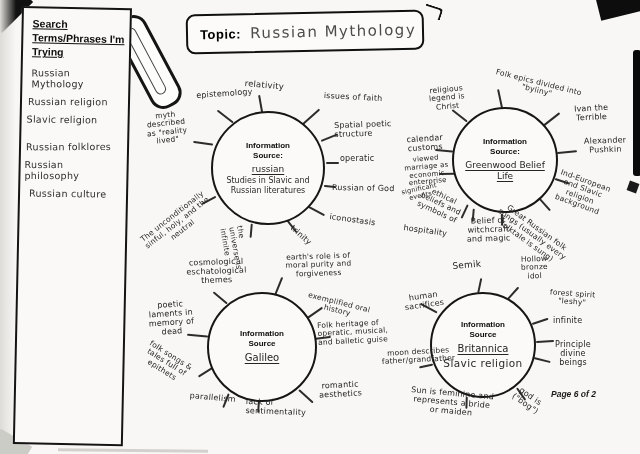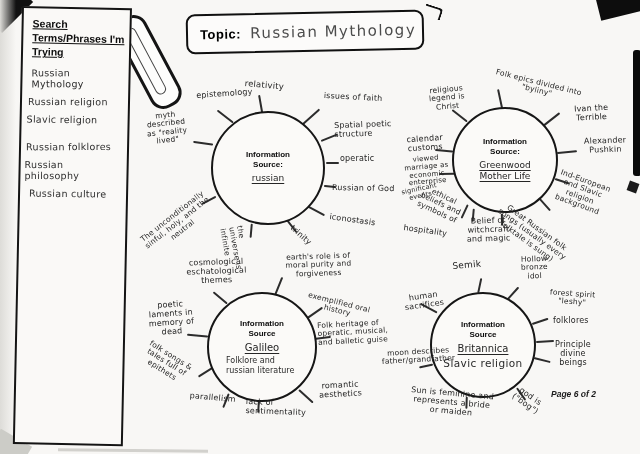--- a/index.html
+++ b/index.html
@@ -82,20 +82,21 @@
 
   <div class="topic">
     <span class="topic-label">Topic:</span>
     <span class="topic-value">Russian Mythology</span>
   </div>
 
   <div>
     <div class="circle" style="left:211px;top:111px;width:114px;height:114px;">
       <span class="c-hdr">Information Source:</span>
       <span class="c-src">russian</span>
+      <span class="c-desc" style="width:88px;">Studies in Slavic and Russian literatures</span>
     </div>
     <i class="spoke" style="left:262px;top:112px;width:18px;transform:rotate(-100deg);"></i>
     <i class="spoke" style="left:233px;top:122px;width:20px;transform:rotate(-142deg);"></i>
     <i class="spoke" style="left:213px;top:144px;width:20px;transform:rotate(-172deg);"></i>
     <i class="spoke" style="left:216px;top:196px;width:16px;transform:rotate(152deg);"></i>
     <i class="spoke" style="left:252px;top:223px;width:14px;transform:rotate(95deg);"></i>
     <i class="spoke" style="left:287px;top:219px;width:16px;transform:rotate(52deg);"></i>
     <i class="spoke" style="left:307px;top:205px;width:20px;transform:rotate(28deg);"></i>
     <i class="spoke" style="left:324px;top:185px;width:12px;transform:rotate(5deg);"></i>
     <i class="spoke" style="left:326px;top:162px;width:13px;transform:rotate(0deg);"></i>
@@ -110,21 +111,21 @@
     <span class="note nw" style="left:330px;top:213px;transform:rotate(8deg);">iconostasis</span>
     <span class="note nw" style="left:294px;top:224px;transform:rotate(42deg);">trinity</span>
     <span class="note" style="left:243px;top:225px;width:44px;font-size:7.5px;transform:rotate(80deg);text-align:left;">the universe is infinite</span>
     <span class="note" style="left:136px;top:240px;width:86px;font-size:7.5px;transform:rotate(-38deg);">The unconditionally sinful, holy, and the neutral</span>
     <span class="note" style="left:141px;top:114px;width:48px;font-size:7.5px;transform:rotate(-6deg);">myth described as "reality lived"</span>
   </div>
 
   <div>
     <div class="circle" style="left:452px;top:107px;width:106px;height:106px;">
       <span class="c-hdr">Information Source:</span>
-      <span class="c-src" style="width:80px;">Greenwood Mother Life</span>
+      <span class="c-src" style="width:80px;">Greenwood Belief Life</span>
     </div>
     <i class="spoke" style="left:467px;top:121px;width:19px;transform:rotate(-142deg);"></i>
     <i class="spoke" style="left:502px;top:108px;width:20px;transform:rotate(-102deg);"></i>
     <i class="spoke" style="left:543px;top:125px;width:21px;transform:rotate(-38deg);"></i>
     <i class="spoke" style="left:557px;top:152px;width:20px;transform:rotate(-5deg);"></i>
     <i class="spoke" style="left:555px;top:178px;width:15px;transform:rotate(18deg);"></i>
     <i class="spoke" style="left:539px;top:197px;width:17px;transform:rotate(48deg);"></i>
     <i class="spoke" style="left:502px;top:213px;width:12px;transform:rotate(88deg);"></i>
     <i class="spoke" style="left:453px;top:151px;width:18px;transform:rotate(185deg);"></i>
     <i class="spoke" style="left:455px;top:173px;width:16px;transform:rotate(178deg);"></i>
@@ -141,21 +142,20 @@
     <span class="note" style="left:398px;top:158px;width:55px;font-size:7px;transform:rotate(-5deg);">viewed marriage as economic enterprise</span>
     <span class="note" style="left:394px;top:191px;width:50px;font-size:6.5px;transform:rotate(-12deg);">significant events</span>
     <span class="note" style="left:424px;top:183px;width:48px;font-size:7.5px;transform:rotate(25deg);">ethical beliefs and symbols of</span>
     <span class="note nw" style="left:404px;top:224px;transform:rotate(8deg);">hospitality</span>
   </div>
 
   <div>
     <div class="circle" style="left:207px;top:292px;width:110px;height:110px;">
       <span class="c-hdr">Information Source</span>
       <span class="c-src" style="font-size:10px;">Galileo</span>
-      <span class="c-desc" style="width:72px;text-align:left;">Folklore and russian literature</span>
     </div>
     <i class="spoke" style="left:275px;top:294px;width:19px;transform:rotate(-68deg);"></i>
     <i class="spoke" style="left:227px;top:303px;width:18px;transform:rotate(-140deg);"></i>
     <i class="spoke" style="left:306px;top:318px;width:20px;transform:rotate(-35deg);"></i>
     <i class="spoke" style="left:208px;top:336px;width:21px;transform:rotate(185deg);"></i>
     <i class="spoke" style="left:213px;top:367px;width:17px;transform:rotate(148deg);"></i>
     <i class="spoke" style="left:229px;top:393px;width:15px;transform:rotate(112deg);"></i>
     <i class="spoke" style="left:259px;top:401px;width:11px;transform:rotate(93deg);"></i>
     <i class="spoke" style="left:299px;top:389px;width:19px;transform:rotate(42deg);"></i>
     <i class="spoke" style="left:315px;top:338px;width:16px;transform:rotate(-8deg);"></i>
@@ -182,21 +182,21 @@
     <i class="spoke" style="left:532px;top:323px;width:17px;transform:rotate(-18deg);"></i>
     <i class="spoke" style="left:536px;top:341px;width:18px;transform:rotate(-3deg);"></i>
     <i class="spoke" style="left:534px;top:357px;width:17px;transform:rotate(14deg);"></i>
     <i class="spoke" style="left:517px;top:387px;width:15px;transform:rotate(55deg);"></i>
     <i class="spoke" style="left:467px;top:396px;width:12px;transform:rotate(92deg);"></i>
     <i class="spoke" style="left:433px;top:364px;width:14px;transform:rotate(168deg);"></i>
     <span class="note nw" style="left:452px;top:261px;font-size:9px;transform:rotate(-5deg);">Semik</span>
     <span class="note" style="left:514px;top:256px;width:40px;font-size:7.5px;transform:rotate(-2deg);">Hollow bronze idol</span>
     <span class="note" style="left:398px;top:296px;width:50px;transform:rotate(-8deg);">human sacrifices</span>
     <span class="note" style="left:544px;top:288px;width:58px;font-size:7.5px;transform:rotate(4deg);">forest spirit "leshy"</span>
-    <span class="note nw" style="left:553px;top:317px;">folklores</span>
+    <span class="note nw" style="left:553px;top:317px;">infinite</span>
     <span class="note" style="left:549px;top:341px;width:48px;">Principle divine beings</span>
     <span class="note" style="left:516px;top:382px;width:40px;transform:rotate(35deg);">god is ("bog")</span>
     <span class="note" style="left:410px;top:386px;width:86px;transform:rotate(5deg);">Sun is feminine and represents a bride or maiden</span>
     <span class="note" style="left:380px;top:350px;width:76px;font-size:7.5px;transform:rotate(-3deg);">moon describes father/grandfather</span>
   </div>
 
   <span class="pagenum">Page 6 of 2</span>
 
 </div>
 

